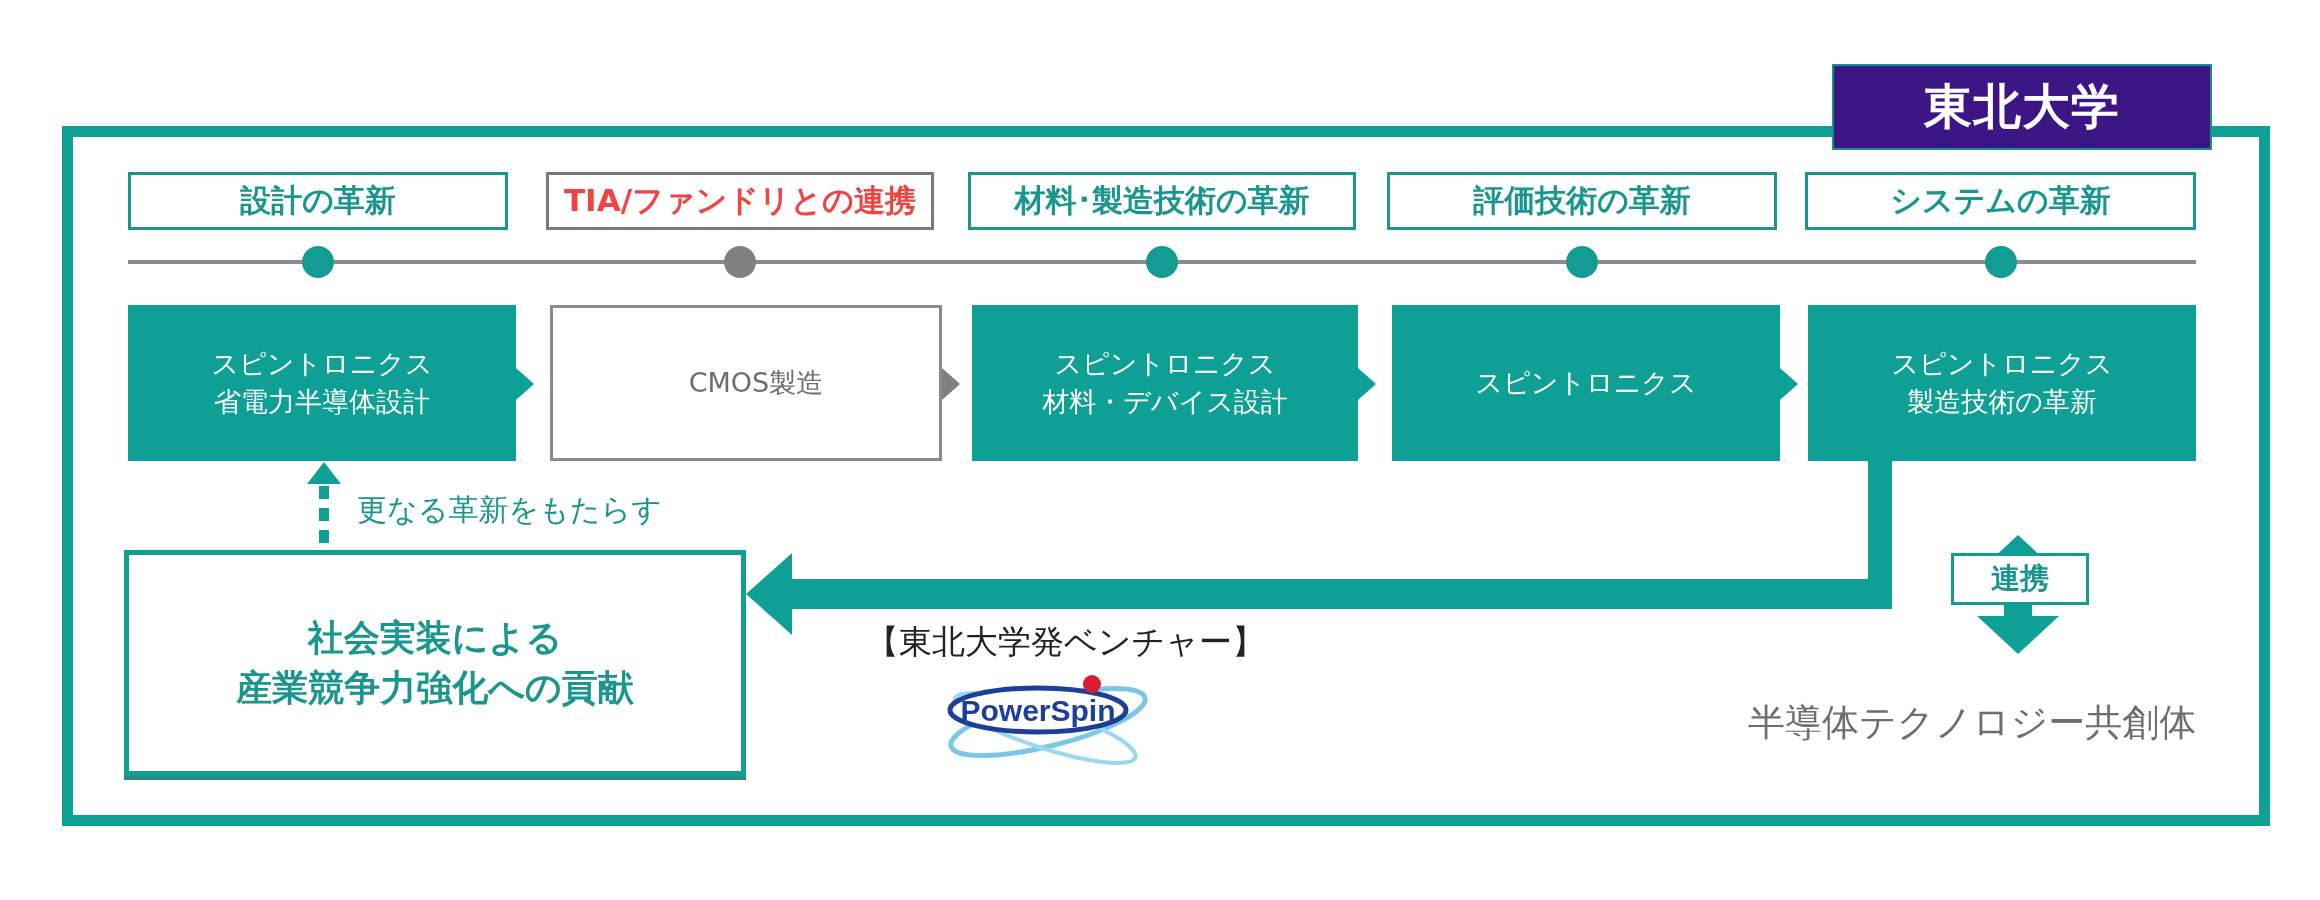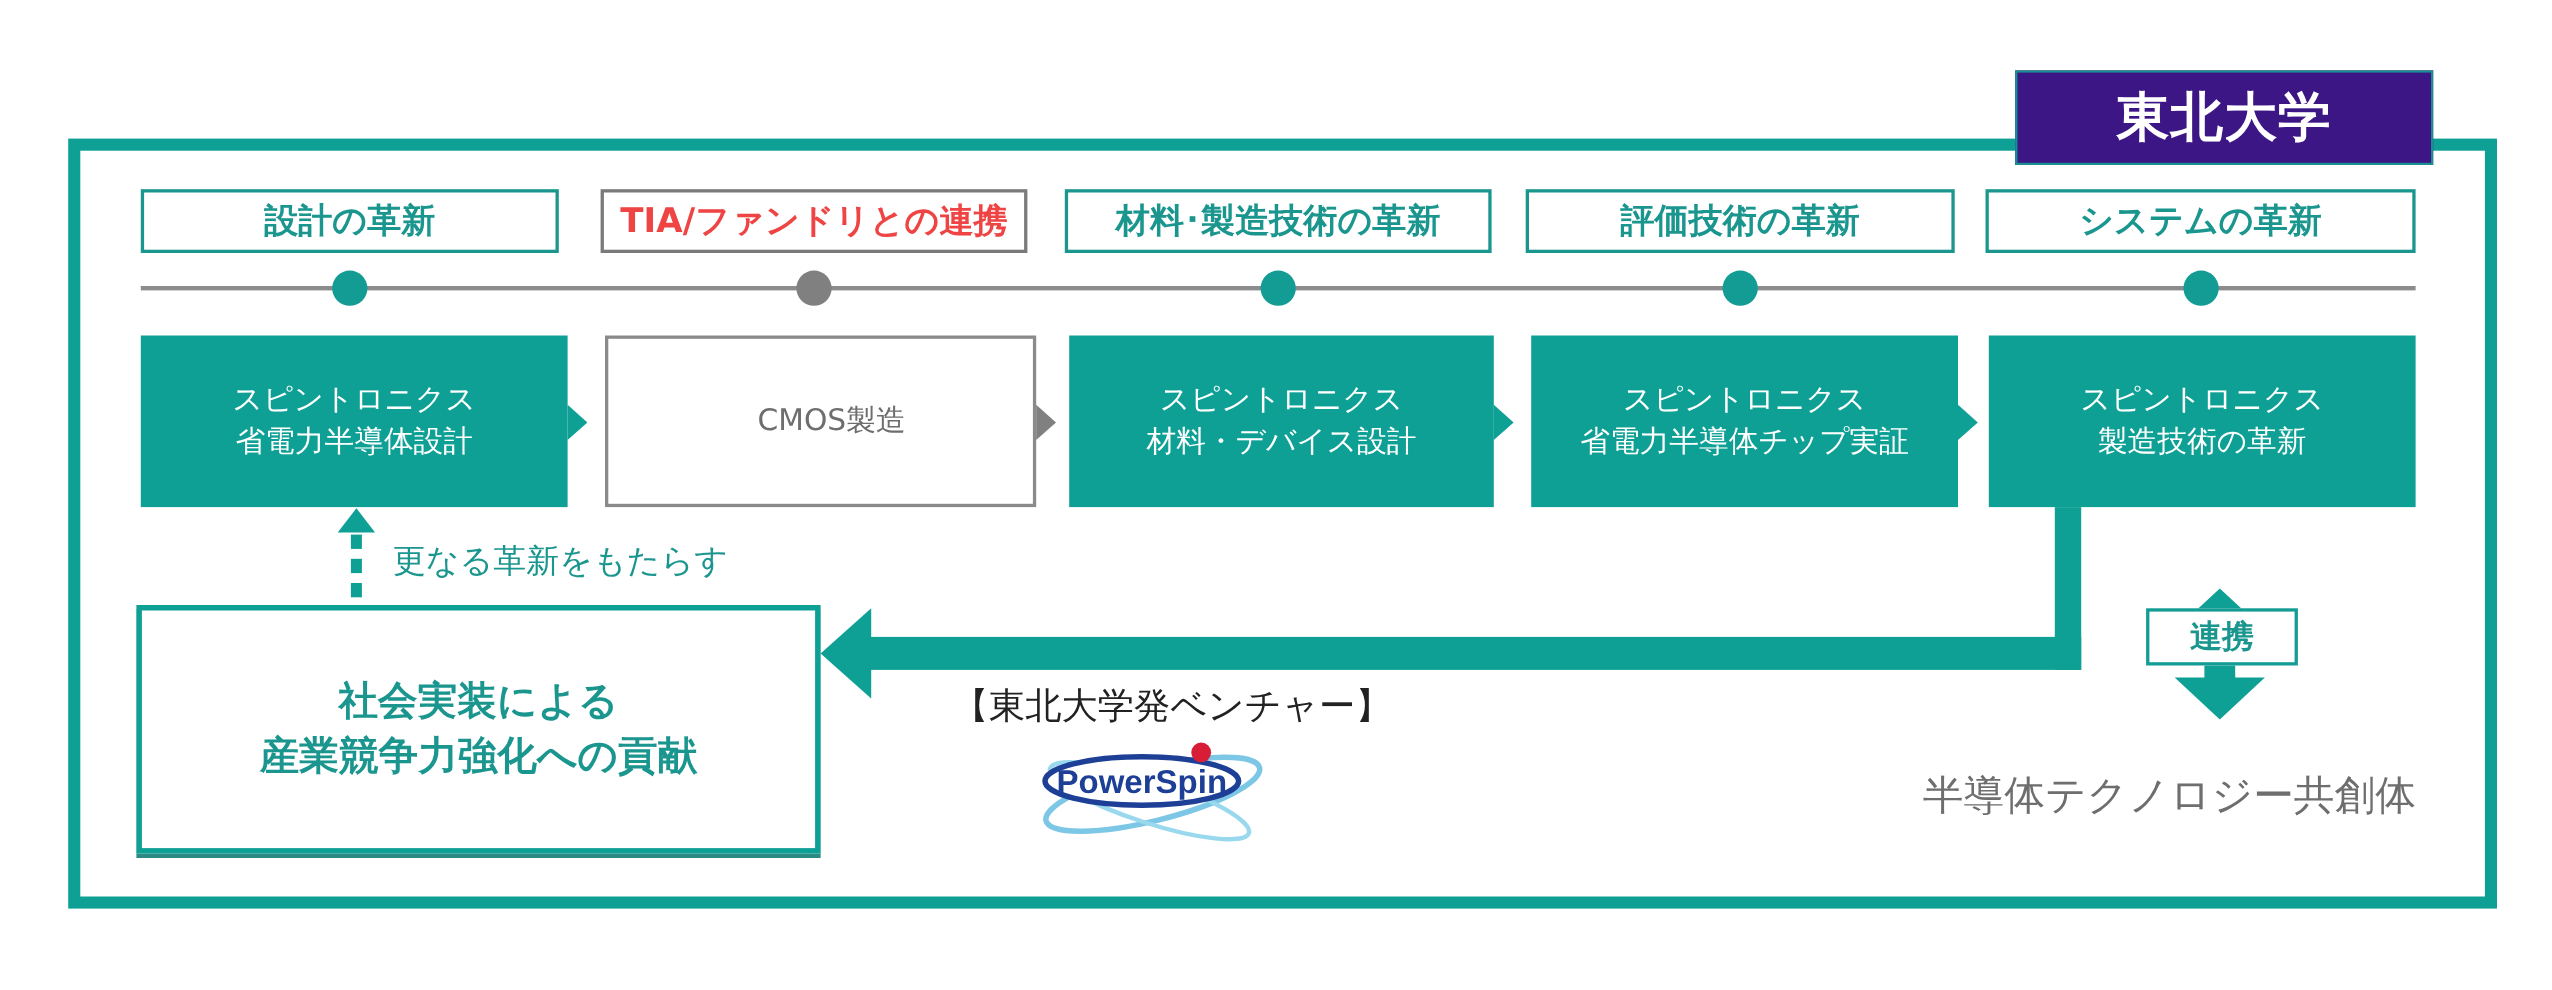--- a/index.html
+++ b/index.html
@@ -84,21 +84,20 @@
   <div>
       <div>スピントロニクス</div>
       <div>材料・デバイス設計</div>
     </div>
 </div>
 <div class="abs chev" style="left:1358px;"></div>
 
 <div class="abs pbox" style="left:1392px;width:388px;">
   <div>
       <div>スピントロニクス</div>
-      <div>省電力半導体チップ実証</div>
     </div>
 </div>
 <div class="abs chev" style="left:1780px;"></div>
 
 <div class="abs pbox" style="left:1808px;width:388px;">
   <div>
       <div>スピントロニクス</div>
       <div>製造技術の革新</div>
     </div>
 </div>

